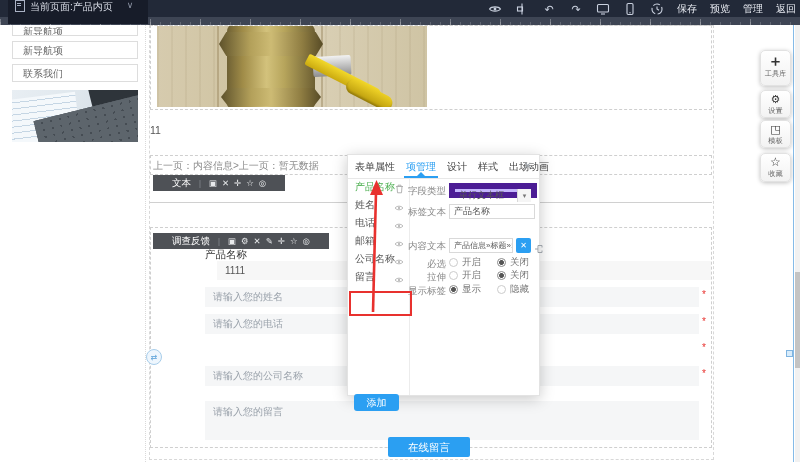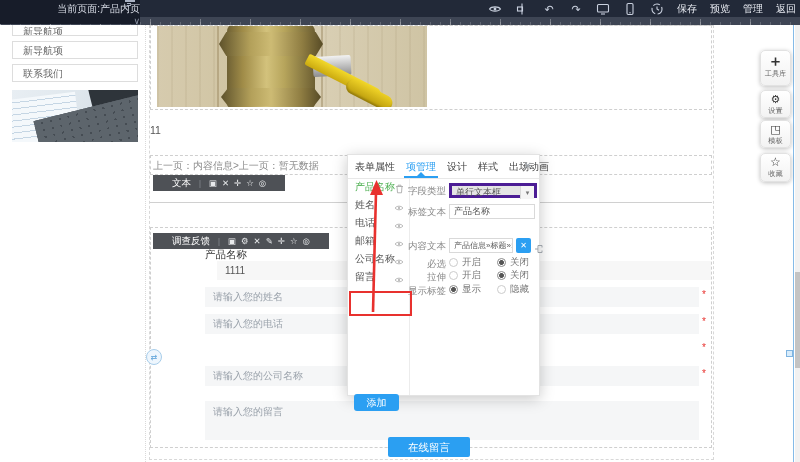--- a/index.html
+++ b/index.html
@@ -7,21 +7,21 @@
          font-family:"Liberation Sans","DejaVu Sans",sans-serif;}
   .abs{position:absolute;}
 
   
   .topbar{left:0;top:0;width:800px;height:17px;background:#222938;z-index:50;}
   .ruler{left:0;top:17px;width:800px;height:8px;background:#3e4554;z-index:49;}
   .ruler .minor{position:absolute;bottom:0;left:0;right:0;height:3px;
     background:repeating-linear-gradient(90deg,rgba(255,255,255,.18) 0 1px,transparent 1px 10px);}
   .ruler .major{position:absolute;bottom:0;left:0;right:0;height:6px;
     background:repeating-linear-gradient(90deg,rgba(255,255,255,.30) 0 1px,transparent 1px 50px);}
-  .pagesel{left:0;top:0;width:140px;height:24px;background:#171c29;z-index:55;display:flex;align-items:flex-end;flex-direction:column;}
+  .pagesel{left:8px;top:0;width:140px;height:24px;background:#171c29;z-index:55;display:flex;align-items:flex-start;}
   .pagesel .doc{width:8px;height:10px;border:1px solid #aab2c4;margin:0 5px 0 7px;position:relative;}
   .pagesel .doc:after{content:"";position:absolute;left:1px;top:2px;width:4px;height:1px;background:#aab2c4;box-shadow:0 2px 0 #aab2c4;}
   .pagesel .lbl{font-size:10px;color:#d8dce6;white-space:nowrap;}
   .pagesel .chev{margin-left:14px;font-size:9px;color:#8f97a8;}
   .tb-right{position:absolute;right:4px;top:0;height:17px;display:flex;align-items:center;gap:13px;z-index:56;}
   .tb-ic{width:14px;height:14px;display:flex;align-items:center;justify-content:center;}
   .tb-ic svg{display:block;}
   .tb-glyph{color:#c9d0de;font-size:11px;line-height:14px;}
   .tb-btn{font-size:10px;color:#e6e9f0;white-space:nowrap;}
 
@@ -93,21 +93,21 @@
   .plist{position:absolute;left:0;top:23px;width:61px;bottom:0;border-right:1px solid #ececec;}
   .prow-item{position:relative;height:18px;line-height:18px;padding-left:7px;font-size:10px;color:#555;white-space:nowrap;}
   .prow-item.active{color:#4caf50;}
   .prow-item .licon{position:absolute;right:5px;top:4px;}
   .add-btn{position:absolute;left:6px;top:216px;width:45px;height:17px;background:#2b9ff2;border-radius:3px;
        color:#fff;font-size:10px;text-align:center;line-height:17px;}
   .prow{position:absolute;left:0;width:193px;height:16px;}
   .plabel{position:absolute;left:40px;width:58px;text-align:right;font-size:9.5px;color:#8a8a8a;line-height:15px;white-space:nowrap;}
   .pinput{position:absolute;left:101px;width:86px;height:15px;border:1px solid #d9d9d9;box-sizing:border-box;
        font-size:9px;color:#555;line-height:13px;padding-left:4px;background:#fff;white-space:nowrap;overflow:hidden;}
-  .pselect{position:absolute;left:101px;width:88px;height:15px;border:3px solid #4c1d95;box-sizing:border-box;background:#e5e5e5;}
+  .pselect{position:absolute;left:101px;width:88px;height:15px;border:6px solid #4c1d95;box-sizing:border-box;background:#c4b5fd;}
   .pselect .val{position:absolute;left:4px;top:0;font-size:9px;color:#555;line-height:13px;white-space:nowrap;}
   .pselect .dd{position:absolute;right:0;top:0;width:13px;height:13px;border-left:1px solid #d9d9d9;background:#f5f5f5;
        font-size:7px;color:#777;text-align:center;line-height:13px;}
   .xbtn{position:absolute;left:168px;top:0;width:15px;height:15px;background:#2b9ff2;border-radius:2px;
        color:#fff;font-size:8px;text-align:center;line-height:15px;}
   .conn{position:absolute;left:186px;top:2px;}
   .rgroup{position:absolute;left:101px;top:0;display:flex;align-items:center;gap:4px;font-size:9.5px;color:#777;white-space:nowrap;}
   .rgroup .gap{width:8px;}
   .radio{width:9px;height:9px;border:1px solid #ccc;border-radius:50%;background:#fff;box-sizing:border-box;}
   .radio.sel{border-color:#8a8a8a;background:radial-gradient(circle at 50% 50%,#555 0 2.2px,#fff 2.4px);}

